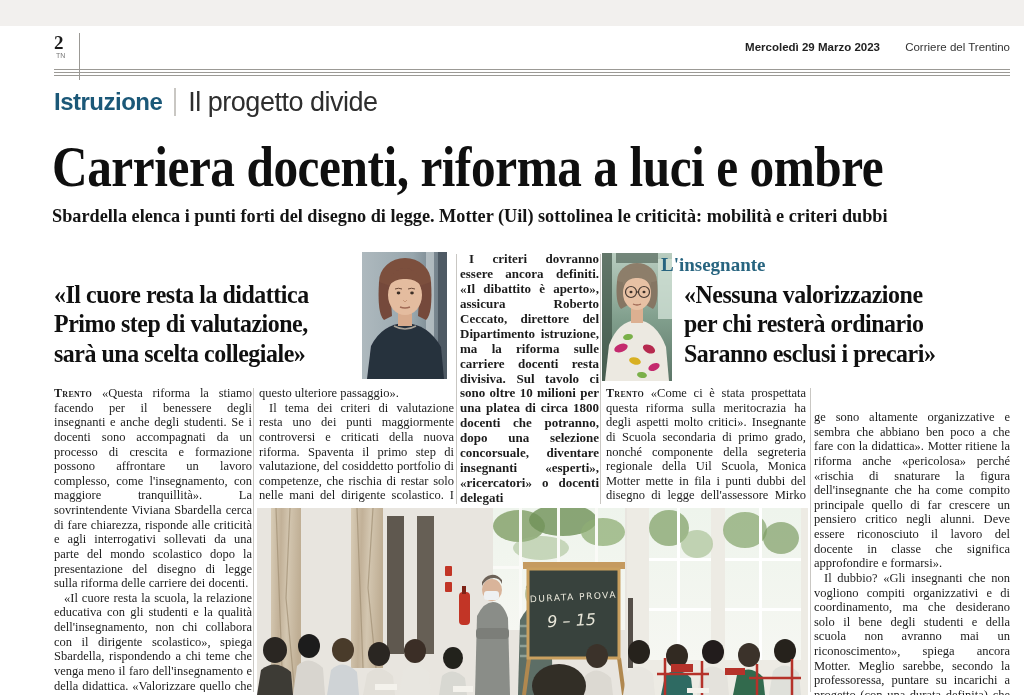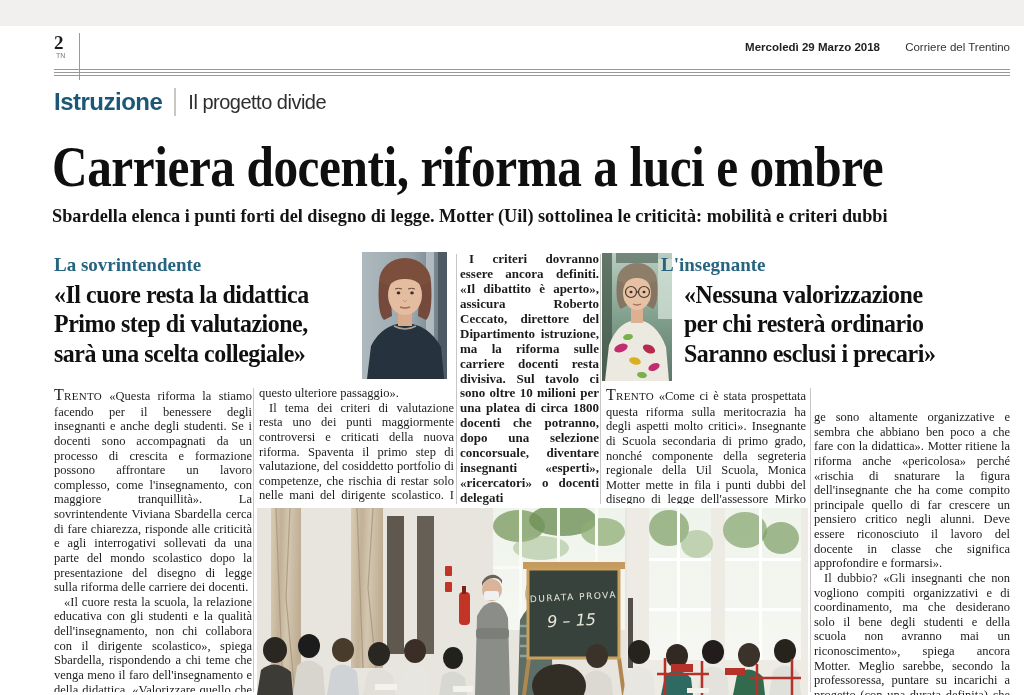--- a/index.html
+++ b/index.html
@@ -15,21 +15,21 @@
   .issue-line{right:14px;top:41px;font-family:"Liberation Sans",sans-serif;font-size:11.5px;color:#222;white-space:nowrap;}
   .issue-line .d{font-weight:700;}
   .issue-line .n{font-weight:400;color:#333;margin-left:22px;}
   
   .triple{left:54px;top:69px;width:956px;}
   .triple div{height:1px;background:#9b9995;margin-bottom:2px;}
   
   .kicker{left:54px;top:85px;height:34px;display:flex;align-items:center;font-family:"Liberation Sans",sans-serif;}
   .kick-section{font-size:24px;font-weight:700;color:#1b5878;letter-spacing:-0.5px;}
   .kick-div{width:2px;height:28px;background:#c9c7c3;margin:0 12px;}
-  .kick-topic{font-size:20px;font-weight:400;color:#2e2e2e;letter-spacing:-0.5px;}
+  .kick-topic{font-size:27px;font-weight:400;color:#2e2e2e;letter-spacing:-0.5px;}
   
   .headline{left:52px;top:138px;font-size:56px;font-weight:700;letter-spacing:-0.5px;white-space:nowrap;
             transform:scaleX(0.88);transform-origin:left top;line-height:1.05;color:#0f0f0f;}
   .subhead{left:52px;top:205px;font-size:19px;font-weight:700;white-space:nowrap;
            transform:scaleX(0.96);transform-origin:left top;color:#141414;}
   
   .feat-label{font-size:19px;font-weight:700;color:#27647f;}
   .feat-quote{font-size:26px;font-weight:700;line-height:1.13;letter-spacing:-0.5px;color:#101010;
               transform:scaleX(0.92);transform-origin:left top;}
   .feat-quote span{display:block;}
@@ -37,21 +37,21 @@
   .lf-quote{left:54px;top:280px;}
   .rf-label{left:661px;top:254px;}
   .rf-quote{left:684px;top:280px;}
   
   .portrait1{left:362px;top:252px;width:85px;height:127px;}
   .portrait2{left:602px;top:253px;width:70px;height:128px;}
   
   .col{font-size:12.5px;line-height:1.17;text-align:justify;color:#1c1c1c;overflow:hidden;}
   .col p{margin:0;}
   .col p.ind{text-indent:10px;}
-  .dateline{font-variant:small-caps;font-weight:400;font-size:16px;letter-spacing:0.3px;}
+  .dateline{font-variant:small-caps;font-weight:700;font-size:12px;letter-spacing:0.3px;}
   .c1{left:54px;top:386px;width:198px;height:306px;}
   .c2{left:259px;top:386px;width:195px;height:118px;}
   .c3{left:460px;top:252px;width:139px;height:253px;font-size:13px;font-weight:700;line-height:1.15;}
   .c3 p{text-indent:9px;margin:0;}
   .c4{left:606px;top:386px;width:200px;height:118px;}
   .c5{left:814px;top:386px;width:196px;height:306px;margin-top:24px;}
   
   .vrule{width:1px;background:#c9c7c3;}
   .vr1{left:253px;top:388px;height:304px;}
   .vr2{left:456px;top:254px;height:250px;}
@@ -64,39 +64,38 @@
 <body>
 
 <div id="page">
 
   <div class="abs scan-top"></div>
 
   <div class="abs page-num">2</div>
   <div class="abs edition">TN</div>
   <div class="abs mast-vrule"></div>
   <div class="abs issue-line">
-    <span class="d">Mercoledì 29 Marzo 2018</span>
+    <span class="d">Mercoledì 29 Marzo 2023</span>
     <span class="n">Corriere del Trentino</span>
   </div>
   <div class="abs triple">
       <div></div>
       <div></div>
       <div></div>
     </div>
 
   <div class="abs kicker">
     <span class="kick-section">Istruzione</span>
     <span class="kick-div"></span>
     <span class="kick-topic">Il progetto divide</span>
   </div>
 
   <div class="abs headline">Carriera docenti, riforma a luci e ombre</div>
   <div class="abs subhead">Sbardella elenca i punti forti del disegno di legge. Motter (Uil) sottolinea le criticità: mobilità e criteri dubbi</div>
 
-  <div class="abs feat-label lf-label">La sovrintendente</div>
   <div class="abs feat-quote lf-quote">
     <span>«Il cuore resta la didattica</span>
     <span>Primo step di valutazione,</span>
     <span>sarà una scelta collegiale»</span>
   </div>
 
   <div class="abs portrait1">
     <svg width="85" height="127" viewBox="0 0 85 127">
       <defs>
         <linearGradient id="pbg1" x1="0" y1="0" x2="1" y2="0">

